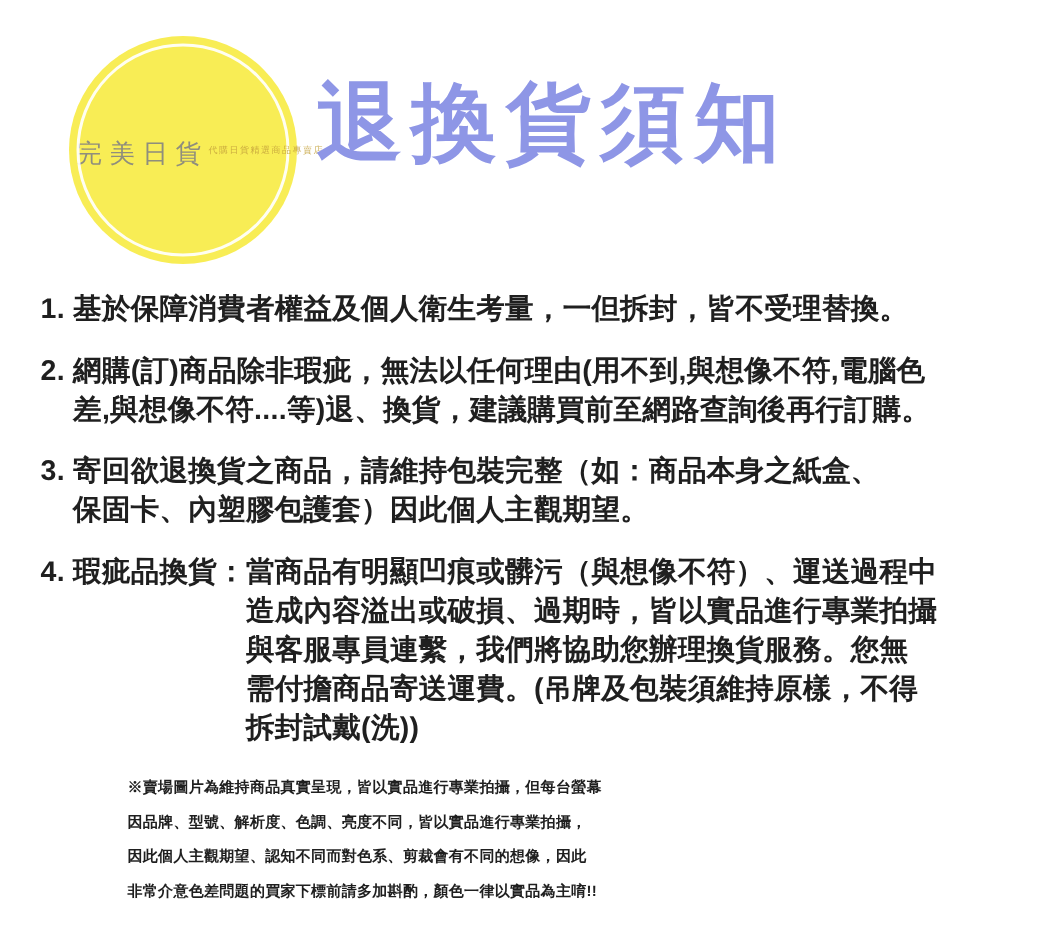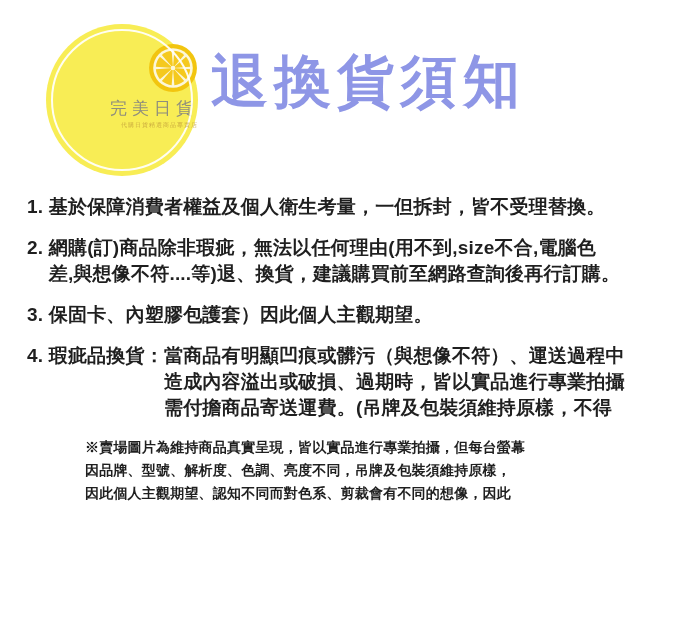--- a/index.html
+++ b/index.html
@@ -12,21 +12,21 @@
     position: relative;
   }
   .page { width: 700px; height: 618px; position: relative; }
 
   
   .header { position: relative; height: 182px; }
   .logo-circle {
     position: absolute; left: 46px; top: 24px;
     width: 152px; height: 152px; border-radius: 50%;
     background: var(--c-logo_bg, #F8ED55);
-    display: flex; flex-direction: column; align-items: flex-end;
+    display: flex; flex-direction: row; align-items: center;
   }
   .logo-ring {
     position: absolute; inset: 5px; border-radius: 50%;
     border: 2px solid rgba(255,255,255,0.92);
     pointer-events: none;
   }
   .lemon { margin-top: 19px; width: 50px; height: 50px; display: block; }
   .logo-name {
     margin-top: 4px;
     font-family: "DejaVu Serif", "Liberation Serif", serif;
@@ -56,21 +56,21 @@
     color: var(--c-text, #1f1f1f);
     letter-spacing: 0.2px;
   }
   .item .num { flex: 0 0 auto; white-space: pre; }
   .item .lines { flex: 1 1 auto; }
   .item .prefix { flex: 0 0 auto; white-space: pre; text-align: right; }
   .line { white-space: nowrap; }
 
   .note {
     margin: 10px 0 0 58px;
-    font-size: 14px; font-weight: 700; line-height: 23px;
+    font-size: 10px; font-weight: 700; line-height: 23px;
     color: var(--c-text, #1f1f1f);
     letter-spacing: 0.2px;
   }
 </style>
 </head>
 <body>
 
 <div class="page">
 
   <div class="header">
@@ -104,41 +104,45 @@
     <div class="item">
       <span class="num">1. </span>
       <div class="lines">
         <div class="line">基於保障消費者權益及個人衛生考量，一但拆封，皆不受理替換。</div>
       </div>
     </div>
 
     <div class="item">
       <span class="num">2. </span>
       <div class="lines">
-        <div class="line">網購(訂)商品除非瑕疵，無法以任何理由(用不到,size不合,電腦色</div>
+        <div class="line">網購(訂)商品除非瑕疵，無法以任何理由(用不到,與想像不符,電腦色</div>
         <div class="line">差,與想像不符....等)退、換貨，建議購買前至網路查詢後再行訂購。</div>
       </div>
     </div>
 
     <div class="item">
       <span class="num">3. </span>
       <div class="lines">
+        <div class="line">寄回欲退換貨之商品，請維持包裝完整（如：商品本身之紙盒、</div>
         <div class="line">保固卡、內塑膠包護套）因此個人主觀期望。</div>
       </div>
     </div>
 
     <div class="item">
       <span class="prefix">4. 瑕疵品換貨：</span>
       <div class="lines">
         <div class="line">當商品有明顯凹痕或髒污（與想像不符）、運送過程中</div>
         <div class="line">造成內容溢出或破損、過期時，皆以實品進行專業拍攝</div>
+        <div class="line">與客服專員連繫，我們將協助您辦理換貨服務。您無</div>
         <div class="line">需付擔商品寄送運費。(吊牌及包裝須維持原樣，不得</div>
+        <div class="line">拆封試戴(洗))</div>
       </div>
     </div>
 
     <div class="note">
       <div class="line">※賣場圖片為維持商品真實呈現，皆以實品進行專業拍攝，但每台螢幕</div>
-      <div class="line">因品牌、型號、解析度、色調、亮度不同，吊牌及包裝須維持原樣，</div>
+      <div class="line">因品牌、型號、解析度、色調、亮度不同，皆以實品進行專業拍攝，</div>
       <div class="line">因此個人主觀期望、認知不同而對色系、剪裁會有不同的想像，因此</div>
+      <div class="line">非常介意色差問題的買家下標前請多加斟酌，顏色一律以實品為主唷!!</div>
     </div>
 
   </div>
 </div>
 
 </body></html>

